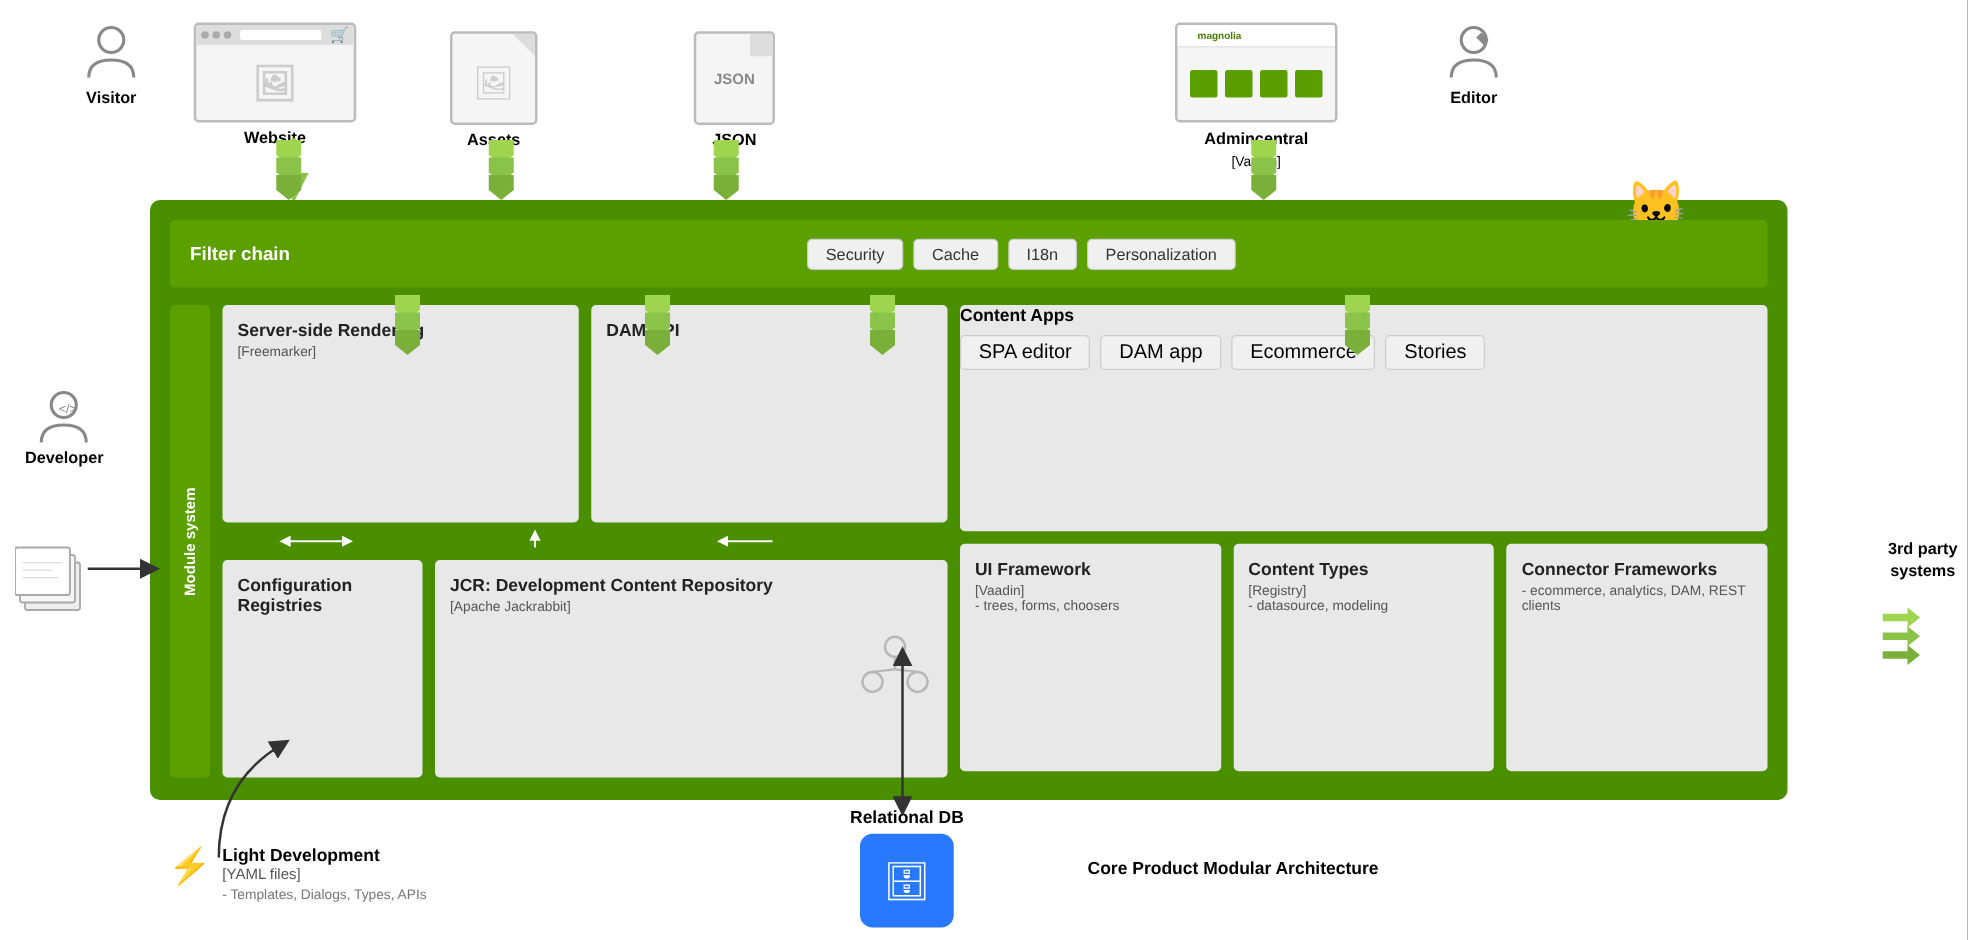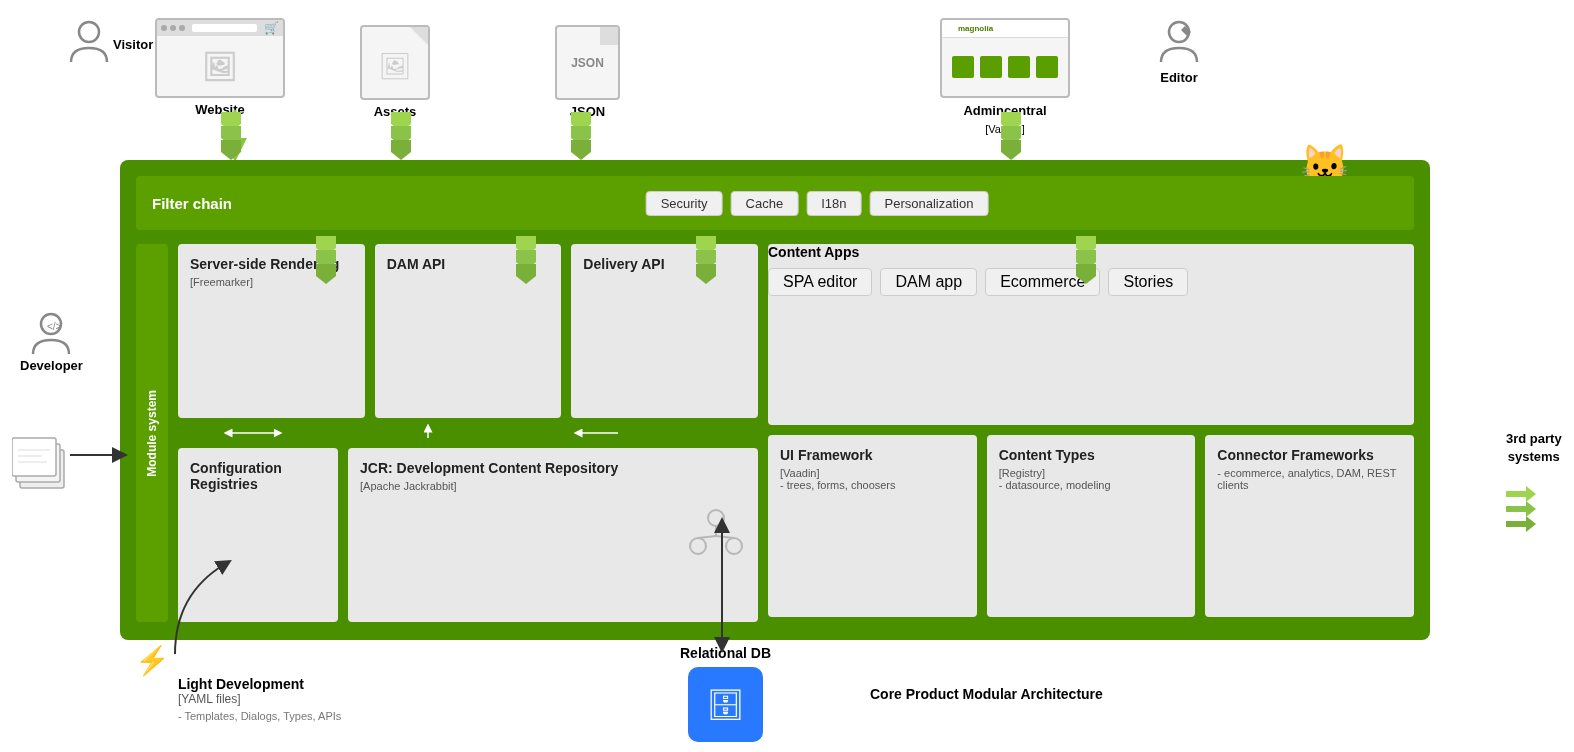--- a/index.html
+++ b/index.html
@@ -221,20 +221,21 @@
       border: 1px solid #ccc;
       border-radius: 4px;
       padding: 4px 14px;
       font-size: 16px;
     }
 
     .bottom-right-panels {
       display: flex;
       gap: 10px;
       height: 48%;
+      justify-content: flex-end;
     }
 
     .small-panel {
       background: #e8e8e8;
       border-radius: 4px;
       padding: 12px;
       flex: 1;
     }
 
     
@@ -244,21 +245,21 @@
       right: 20px;
       color: #fff;
       text-align: right;
     }
   </style>
 </head>
 <body>
 
 <div class="diagram-container">
 
-  <div style="position:absolute; top:18px; left:65px; display:flex; align-items:center;">
+  <div style="position:absolute; top:18px; left:65px; display:flex; flex-direction:column; align-items:center;">
     <svg width="48" height="48" viewBox="0 0 48 48">
       <circle cx="24" cy="14" r="10" fill="none" stroke="#888" stroke-width="2.5"></circle>
       <path d="M6 44 Q6 30 24 30 Q42 30 42 44" fill="none" stroke="#888" stroke-width="2.5"></path>
     </svg>
     <span style="font-size:13px; font-weight:bold; margin-top:4px;">Visitor</span>
   </div>
 
   <div style="position:absolute; top:18px; left:155px; display:flex; flex-direction:column; align-items:center;">
     <div class="browser-mockup">
       <div class="browser-topbar">
@@ -384,23 +385,20 @@
 
       <div class="left-panels">
 
         <div class="top-panels">
           <div class="panel">
             <div class="panel-title">Server-side Rendering</div>
             <div class="panel-sub">[Freemarker]</div>
           </div>
           <div class="panel">
             <div class="panel-title">DAM API</div>
-          </div>
-          <div class="panel">
-            <div class="panel-title">Delivery API</div>
           </div>
         </div>
 
         <div style="position:relative; height:10px;">
           <svg style="position:absolute; top:-5px; left:20px;" width="540" height="20">
 
             <defs>
               <marker id="arr-end" markerWidth="6" markerHeight="6" refX="3" refY="3" orient="auto">
                   <polygon points="0 0, 6 3, 0 6" fill="#fff"></polygon>
                 </marker>
@@ -499,21 +497,21 @@
           <polygon points="0 0, 8 4, 0 8" fill="#333"></polygon>
         </marker>
       </defs>
     <line x1="0" y1="15" x2="50" y2="15" stroke="#333" stroke-width="2" marker-end="url(#ah2)"></line>
   </svg>
 
   <div style="position:absolute; bottom:30px; left:135px;">
     <div style="display:flex; align-items:flex-start; gap:8px;">
       <span style="font-size:28px;">⚡</span>
       <div>
-        <div style="font-weight:bold; font-size:14px;margin-top:32px;">Light Development</div>
+        <div style="font-weight:bold; font-size:14px;">Light Development</div>
         <div style="font-size:12px; color:#555;">[YAML files]</div>
         <div style="font-size:11px; color:#777; margin-top:4px;">- Templates, Dialogs, Types, APIs</div>
       </div>
     </div>
 
     <svg style="position:absolute; top:-100px; left:30px;" width="80" height="120">
       <defs>
           <marker id="ah3" markerWidth="8" markerHeight="8" refX="4" refY="4" orient="auto">
             <polygon points="0 0, 8 4, 0 8" fill="#333"></polygon>
           </marker>
@@ -534,21 +532,21 @@
         <marker id="ah5" markerWidth="8" markerHeight="8" refX="4" refY="4" orient="auto-start-reverse">
             <polygon points="0 0, 8 4, 0 8" fill="#333"></polygon>
           </marker>
       </defs>
       <line x1="15" y1="130" x2="15" y2="10" stroke="#333" stroke-width="2" marker-end="url(#ah4)" marker-start="url(#ah5)"></line>
     </svg>
   </div>
 
   <div style="position:absolute; bottom:50px; left:870px; font-weight:bold; font-size:14px;">Core Product Modular Architecture</div>
 
-  <div style="position:absolute; right:8px; top:430px; display:flex; flex-direction:column; align-items:flex-start; gap:16px;">
+  <div style="position:absolute; right:8px; top:430px; display:flex; flex-direction:column; align-items:flex-end; gap:16px;">
     <div style="font-weight:bold; font-size:13px; text-align:center; line-height:1.4;">3rd party<br>systems</div>
 
     <div style="display:flex; flex-direction:column; gap:2px; margin-top:4px;">
       <svg width="60" height="60" viewBox="0 0 60 60">
         <polygon points="0,5 20,5 20,0 30,8 20,16 20,11 0,11" fill="#9ed44e"></polygon>
         <polygon points="0,20 20,20 20,15 30,23 20,31 20,26 0,26" fill="#8bc34a"></polygon>
         <polygon points="0,35 20,35 20,30 30,38 20,46 20,41 0,41" fill="#7ab03a"></polygon>
       </svg>
     </div>
   </div>

